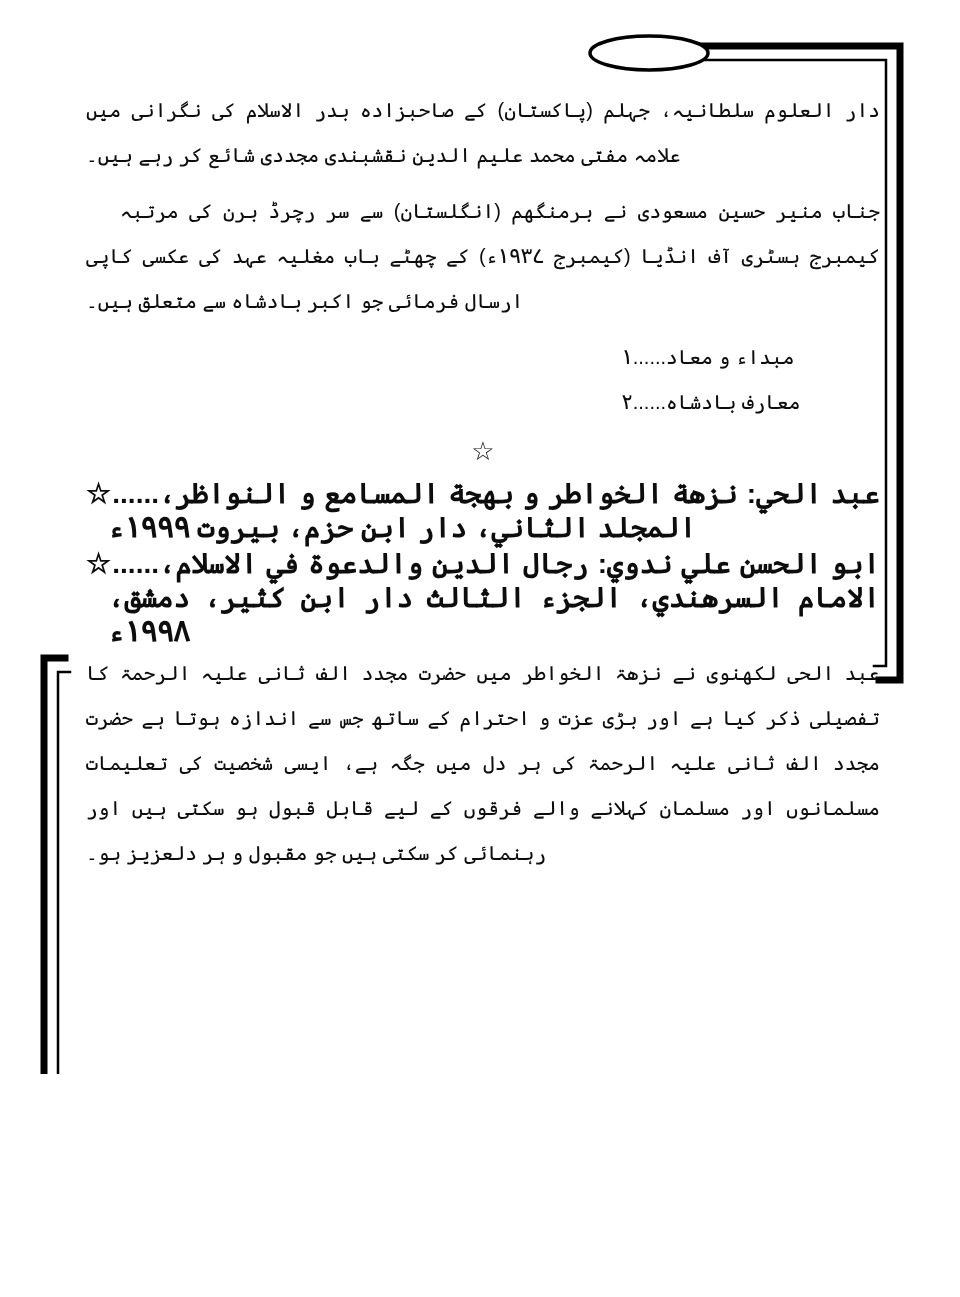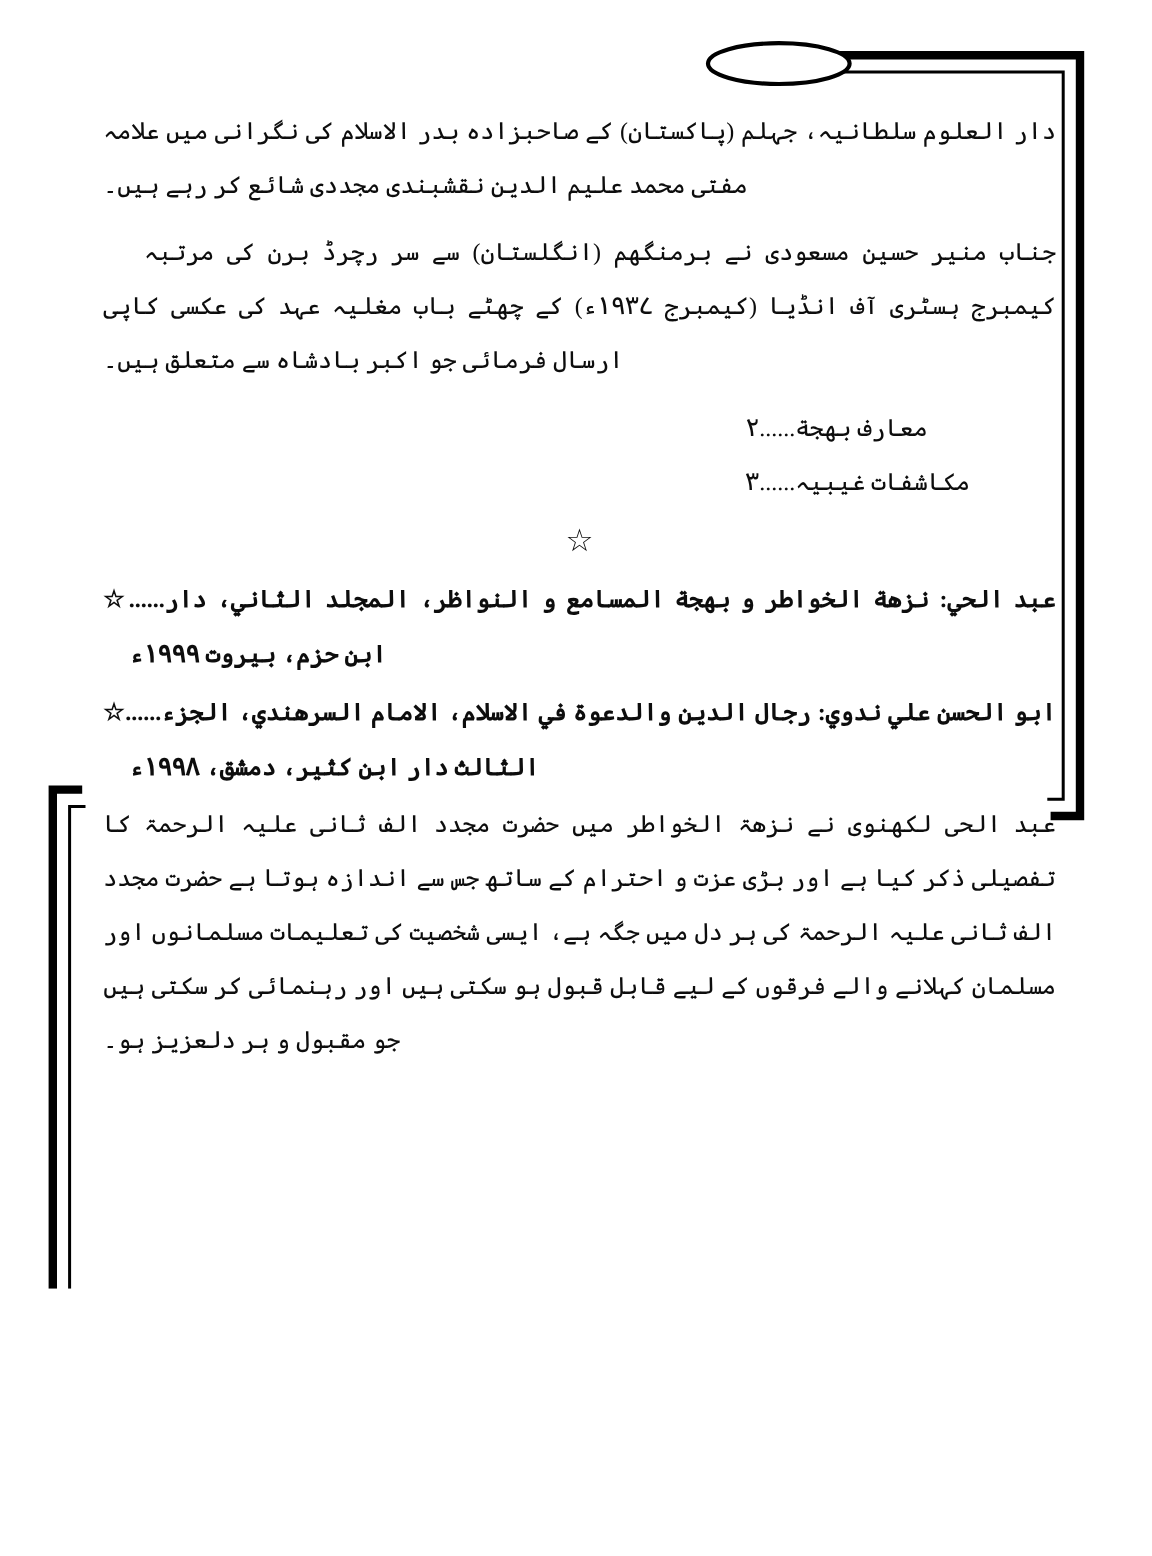--- a/index.html
+++ b/index.html
@@ -5,21 +5,21 @@
 <style>
   * { margin: 0; padding: 0; box-sizing: border-box; }
   html, body { background: #ffffff; }
   .page {
     position: relative;
     width: 960px;
     height: 1074px;
     margin: 0 auto;
     background: #ffffff;
     color: #0d0d0d;
-    font-family: Liberation Serif, serif;
+    font-family: Liberation Sans, sans-serif;
     overflow: hidden;
   }
   .ornaments {
     position: absolute;
     left: 0; top: 0;
     width: 960px; height: 1297px;
     pointer-events: none;
   }
   .content {
     position: absolute;
@@ -47,22 +47,22 @@
   .star-divider {
     text-align: center;
     font-size: 26px;
     line-height: 44px;
     margin: 2px 0 4px 0;
   }
   .citation {
     direction: ltr;
     text-align: justify;
     font-weight: bold;
-    font-size: 20px;
-    line-height: 46px;
+    font-size: 28px;
+    line-height: 34px;
     padding-left: 22px;
     text-indent: -22px;
     margin-bottom: 2px;
   }
   .marker { letter-spacing: 1px; }
 </style>
 </head>
 <body>
 
 <div class="page">
@@ -81,22 +81,22 @@
   </svg>
 
   <div class="content">
 
     <p class="para"><span class="rtl-run" dir="rtl">دار العلوم سلطانیہ، جہلم (پاکستان) کے صاحبزادہ بدر الاسلام کی نگرانی میں علامہ مفتی محمد علیم الدین نقشبندی مجددی شائع کر رہے ہیں۔</span></p>
 
     <p class="para indent"><span class="rtl-run" dir="rtl">جناب منیر حسین مسعودی نے برمنگھم (انگلستان) سے سر رچرڈ برن کی مرتبہ کیمبرج ہسٹری آف انڈیا (کیمبرج ۱۹۳۷ء) کے چھٹے باب مغلیہ عہد کی عکسی کاپی ارسال فرمائی جو اکبر بادشاہ سے متعلق ہیں۔</span></p>
 
 
     <div class="book-list">
-      <div class="book-item"><span class="marker">۲......</span><span class="rtl-run" dir="rtl">معارف بهجة</span></div>
-      <div class="book-item"><span class="marker">۳......</span><span class="rtl-run" dir="rtl">مکاشفات غیبیہ</span></div>
+      <div class="book-item"><span class="marker">۱......</span><span class="rtl-run" dir="rtl">مبداء و معاد</span></div>
+      <div class="book-item"><span class="marker">۲......</span><span class="rtl-run" dir="rtl">معارف بادشاہ</span></div>
     </div>
 
 
     <div class="star-divider">☆</div>
 
 
     <p class="citation"><span class="marker">☆......</span><span class="rtl-run" dir="rtl">عبد الحي: نزهة الخواطر و بهجة المسامع و النواظر، المجلد الثاني، دار ابن حزم، بيروت ۱۹۹۹ء</span></p>
 
     <p class="citation"><span class="marker">☆......</span><span class="rtl-run" dir="rtl">ابو الحسن علي ندوي: رجال الدین والدعوة في الاسلام، الامام السرهندي، الجزء الثالث دار ابن كثير، دمشق، ۱۹۹۸ء</span></p>
 

